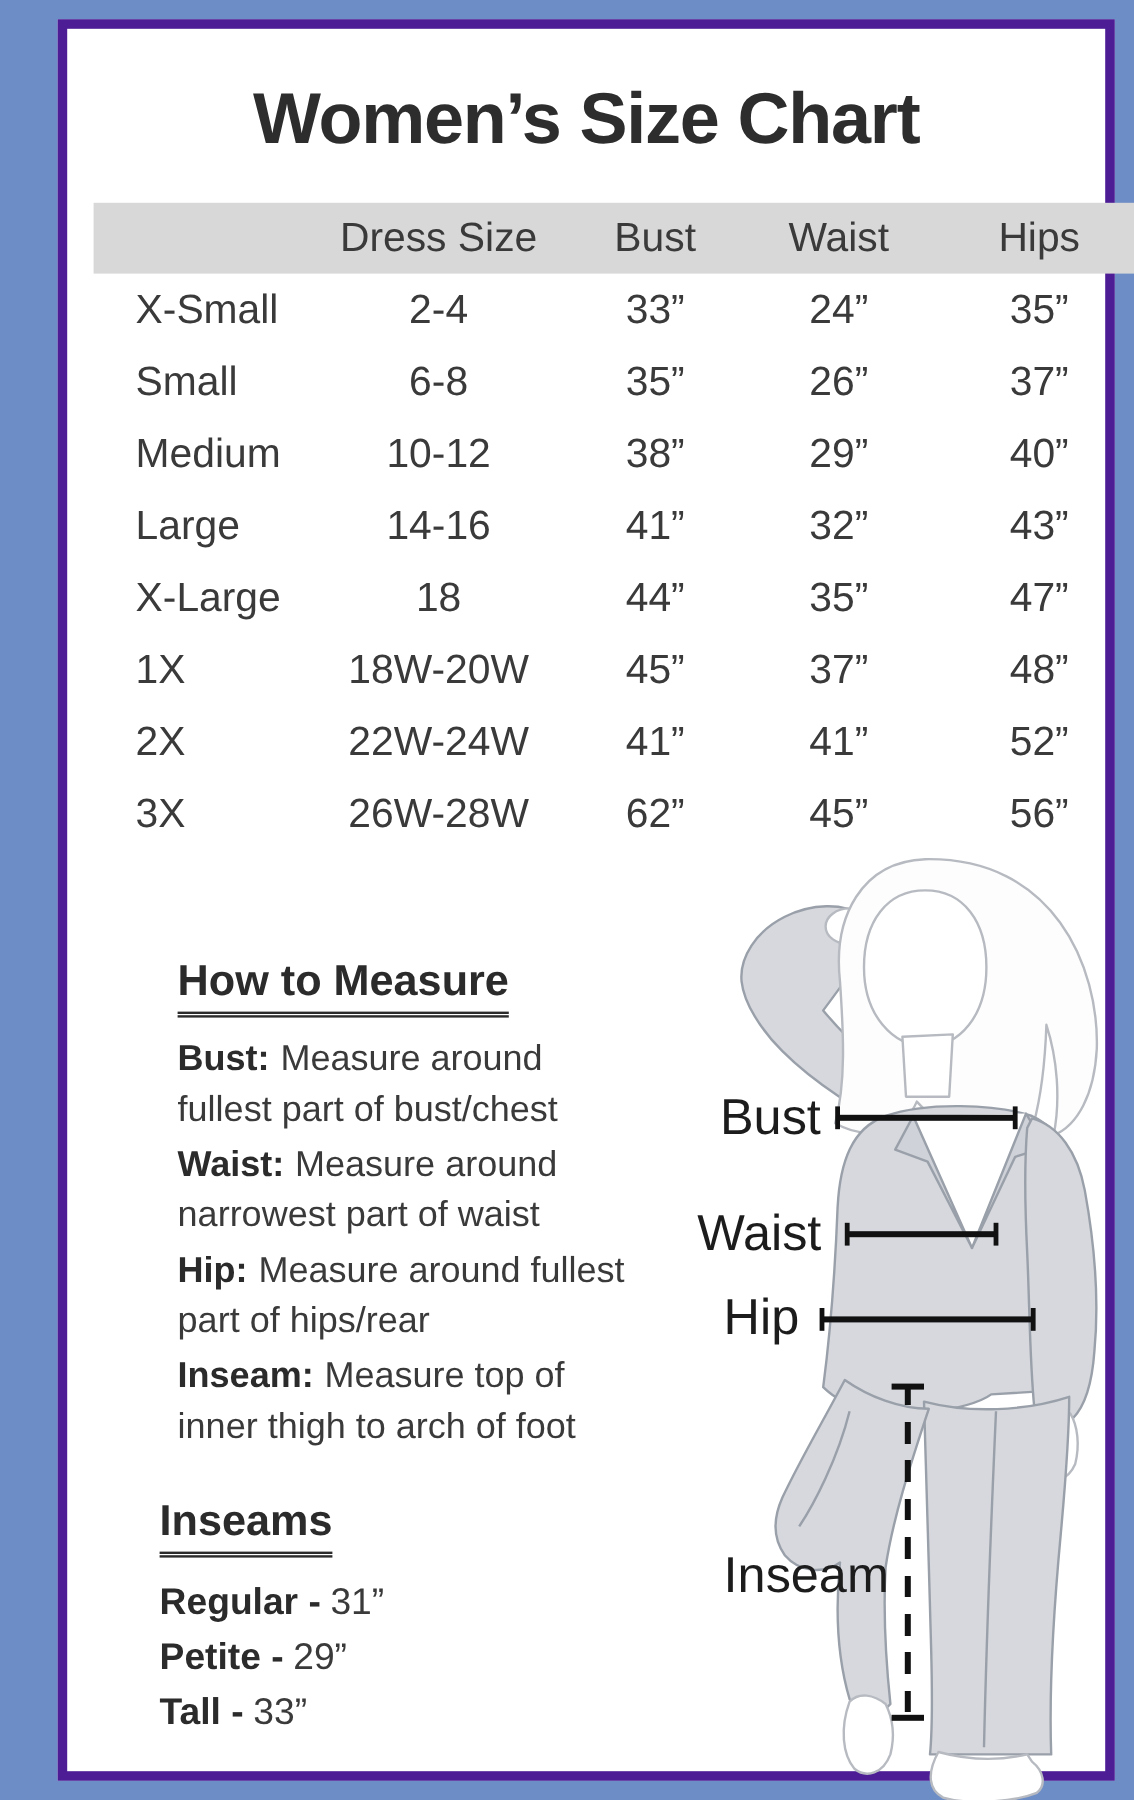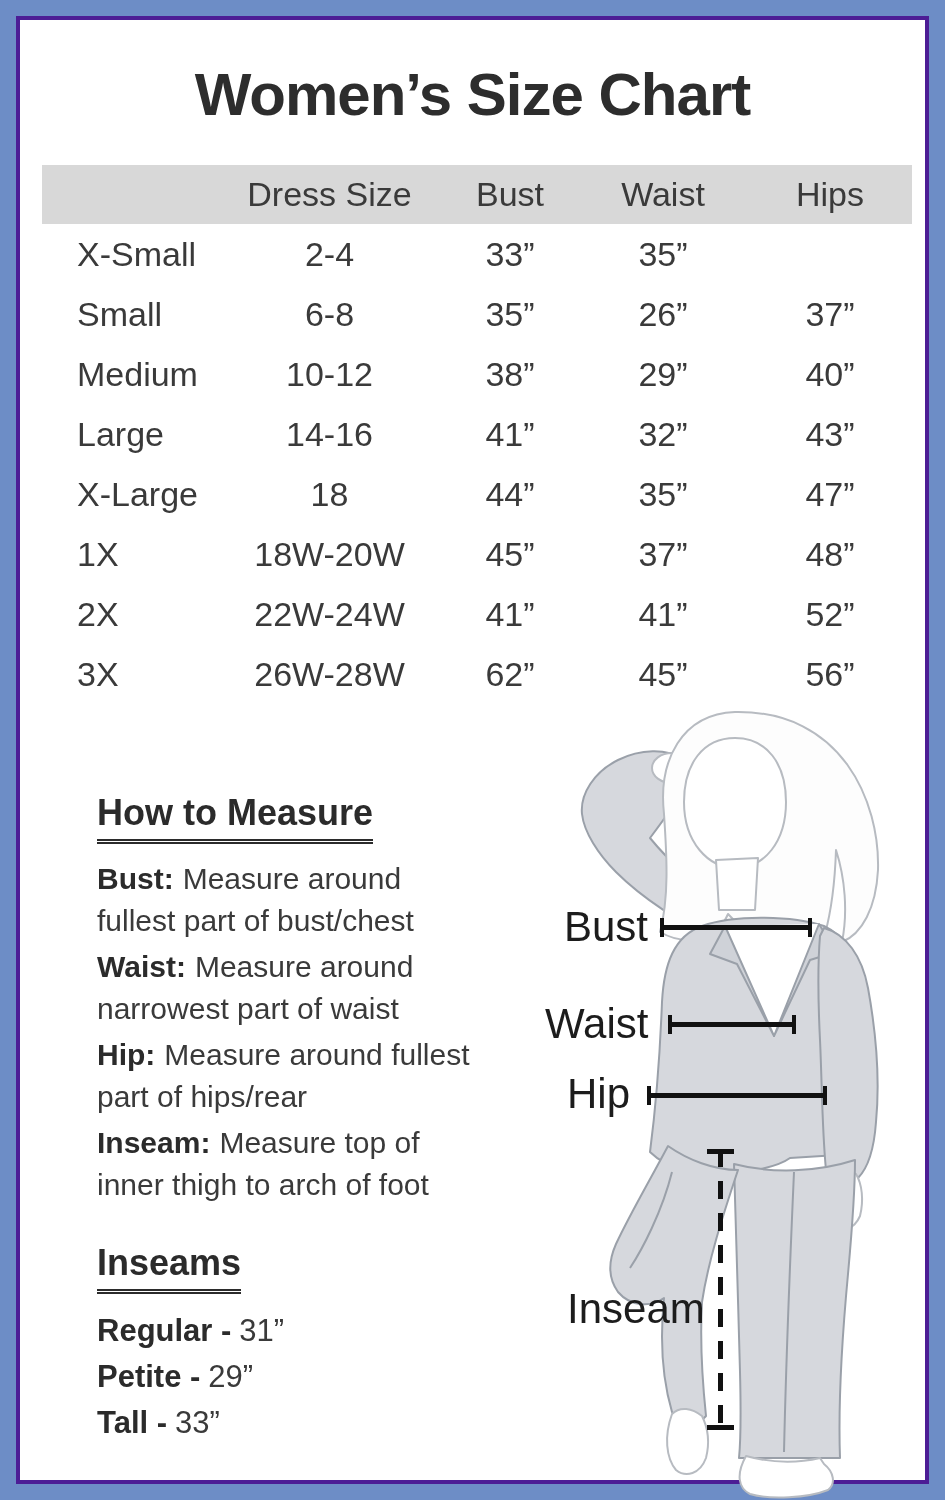--- a/index.html
+++ b/index.html
@@ -1,32 +1,32 @@
 <!DOCTYPE html>
 <html><head>
 <meta charset="utf-8">
 <style>
   html,body{margin:0;padding:0;background:#fff;}
   body{width:945px;height:1500px;position:relative;font-family:"Liberation Sans",sans-serif;}
   .canvas{position:absolute;inset:0;background:#6d8dc6;}
-  .page{position:absolute;inset:16px;background:#ffffff;border:4px solid #4c1d95;}
+  .page{position:absolute;inset:16px;background:#ffffff;border:8px solid #4c1d95;margin-left:32px;}
 
   
   .title{position:absolute;left:0;top:40px;width:100%;text-align:center;margin:0;
          font-size:60px;font-weight:700;color:#2d2d2d;letter-spacing:-1px;}
 
   
   .size-table{position:absolute;left:22px;top:145px;width:870px;}
   .tr{display:grid;grid-template-columns:175px 225px 136px 170px 164px;height:60px;align-items:center;}
   .tr.thead{height:59px;background:#d8d8d8;}
   .c{font-size:34px;color:#3a3a3a;text-align:center;white-space:nowrap;}
   .c.size{text-align:left;padding-left:35px;}
 
   
-  .measure-col{position:absolute;left:77px;top:772px;width:385px;}
+  .measure-col{position:absolute;left:92px;top:772px;width:385px;}
   .inseams-col{position:absolute;left:77px;top:1222px;width:385px;}
   .sec-heading{display:inline-block;margin:0 0 14px 0;font-size:36px;font-weight:700;color:#2b2b2b;
                padding-bottom:5px;border-bottom:5px double #2b2b2b;}
   .htm-item{margin:0 0 4px 0;font-size:30px;line-height:42px;color:#3a3a3a;}
   .htm-item b{color:#2b2b2b;margin-right:9px;}
   .inseam-item{font-size:31px;line-height:46px;color:#3a3a3a;}
   .inseam-item b{color:#2b2b2b;margin-right:8px;}
 
   
   .figure{position:absolute;left:502px;top:682px;width:424px;height:800px;}
@@ -56,20 +56,21 @@
         <div class="c">Dress Size</div>
         <div class="c">Bust</div>
         <div class="c">Waist</div>
         <div class="c">Hips</div>
       </div>
 
       <div class="tr">
         <div class="c size">X-Small</div>
         <div class="c">2-4</div>
         <div class="c">33”</div>
+        <div class="c">24”</div>
         <div class="c">35”</div>
       </div>
       <div class="tr">
         <div class="c size">Small</div>
         <div class="c">6-8</div>
         <div class="c">35”</div>
         <div class="c">26”</div>
         <div class="c">37”</div>
       </div>
       <div class="tr">

